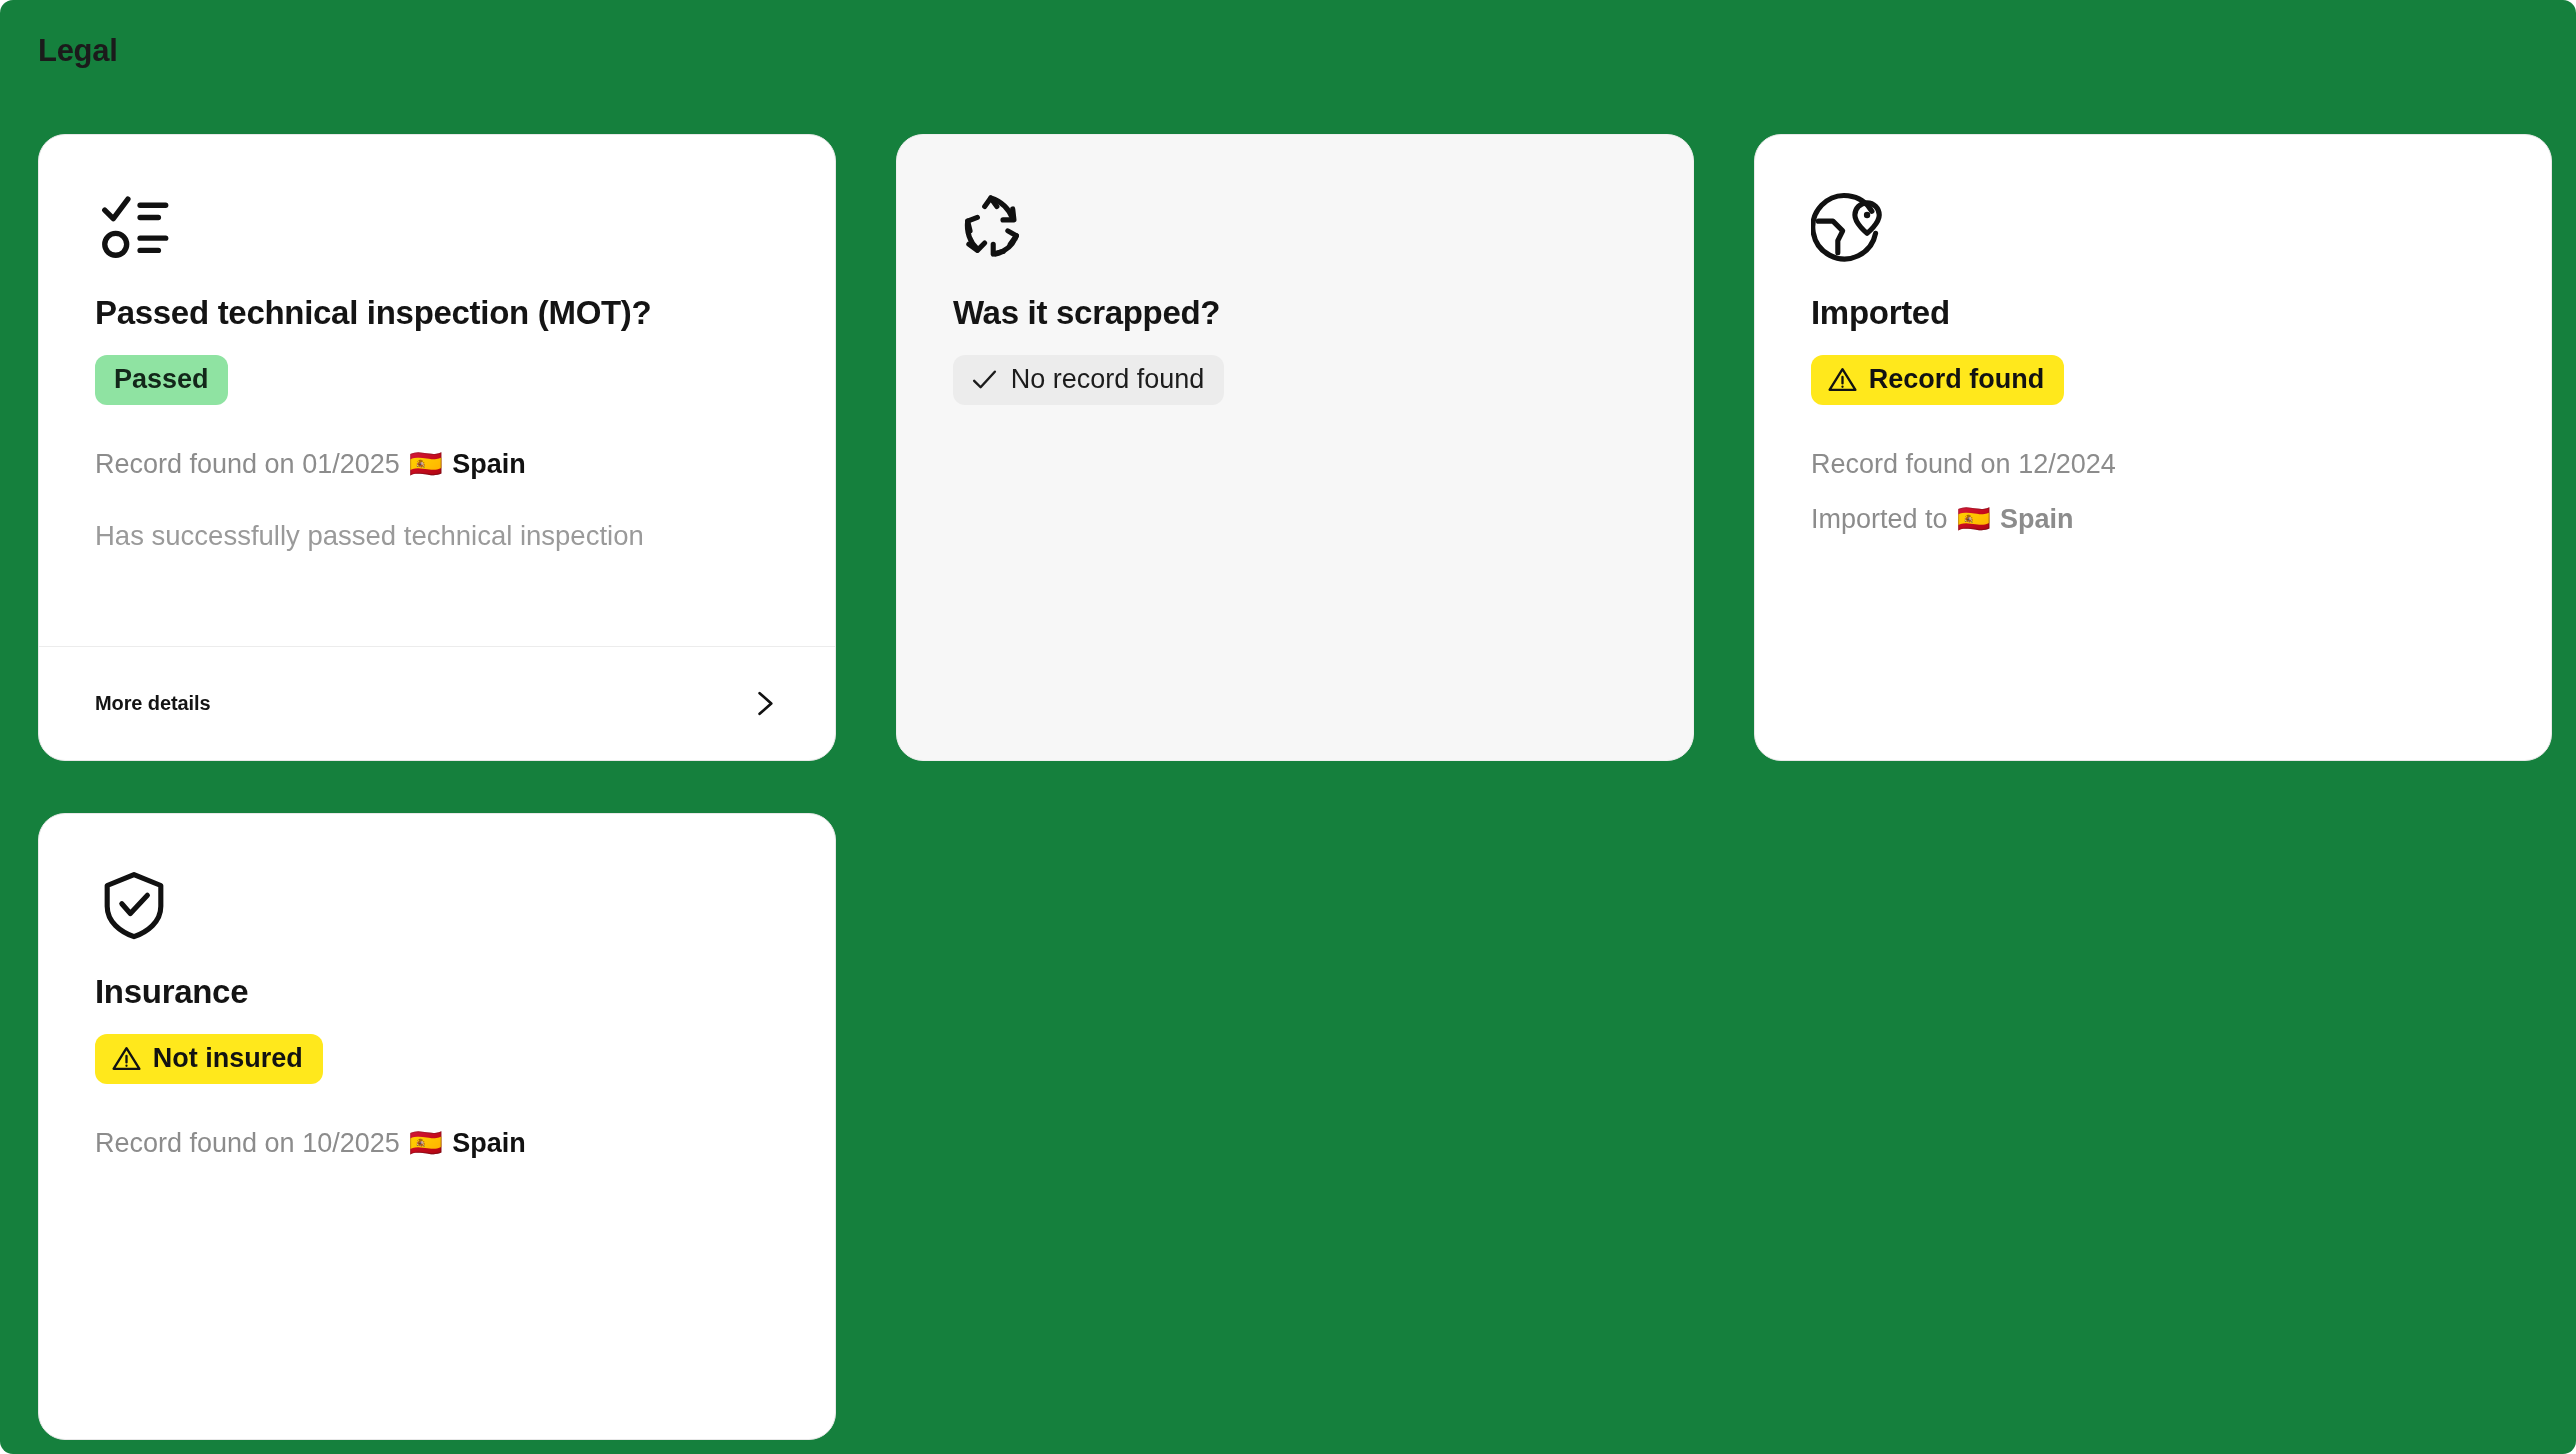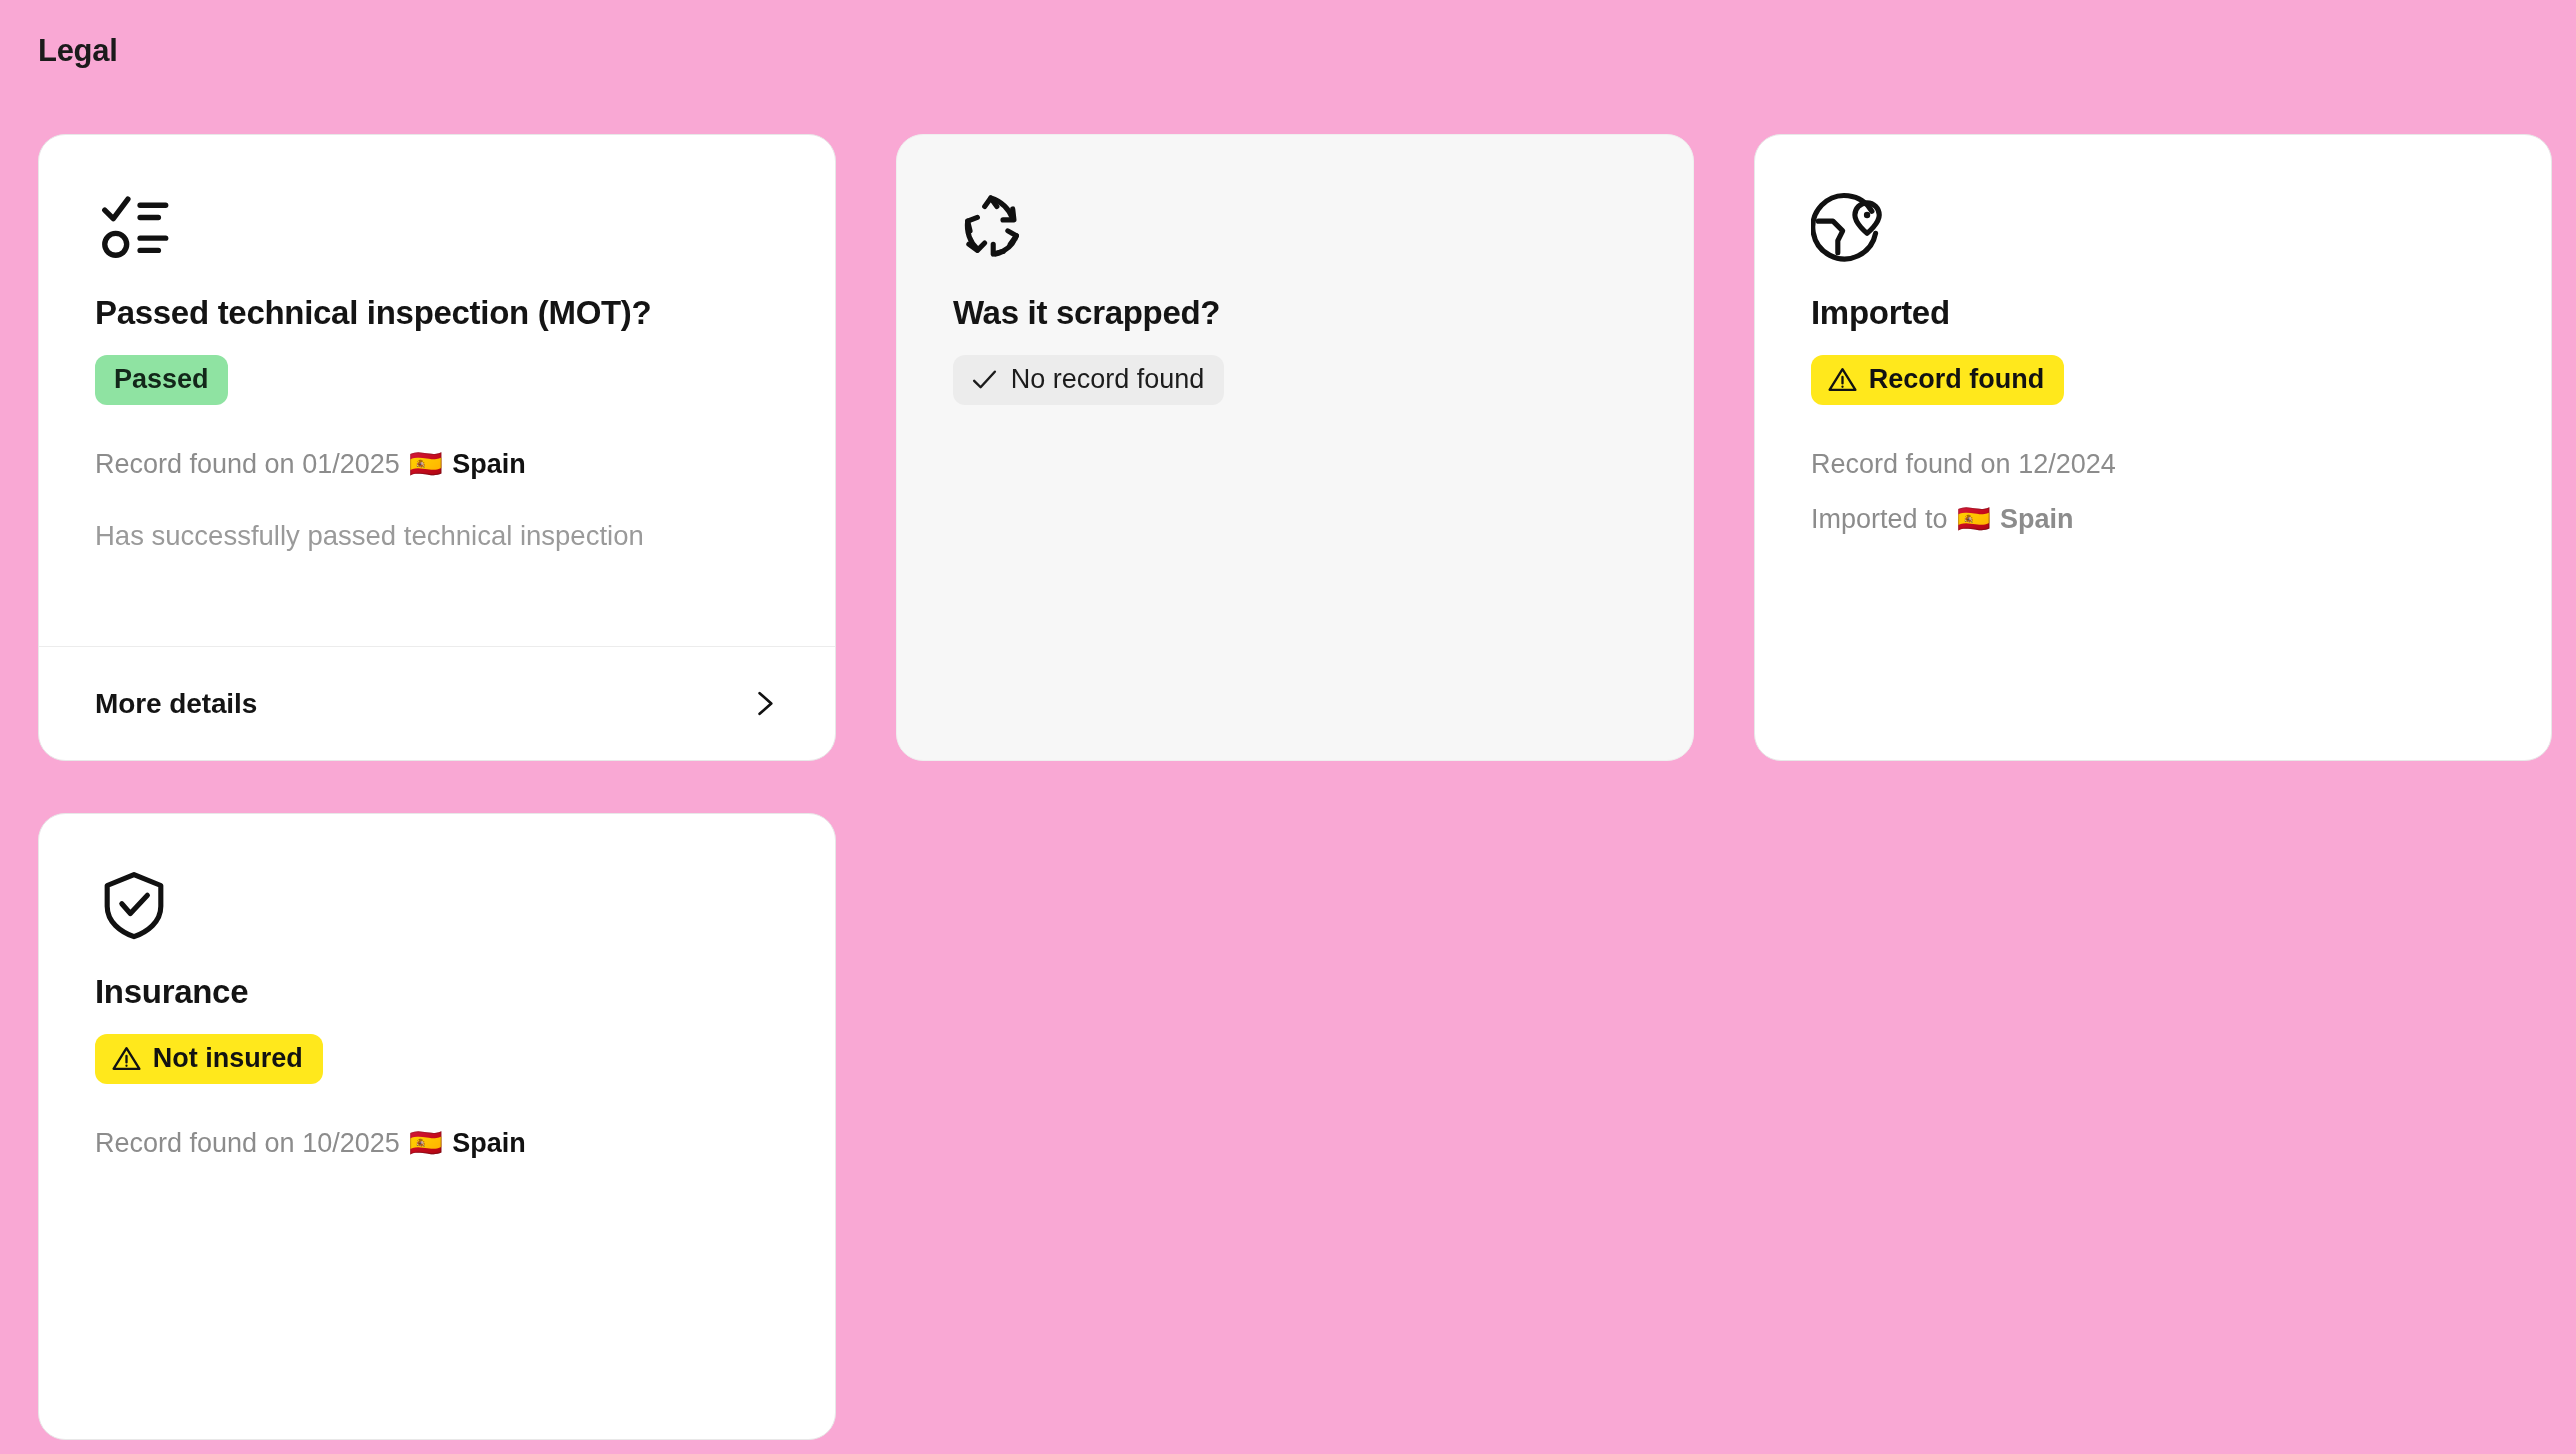--- a/index.html
+++ b/index.html
@@ -9,22 +9,23 @@
     height: 1454px;
     background: #ffffff;
     font-family: "Liberation Sans", sans-serif;
     -webkit-font-smoothing: antialiased;
   }
 
   .page {
     position: relative;
     width: 2576px;
     height: 1454px;
-    background: #f9a8d4;
+    background: #15803d;
     padding: 0;
+    border-radius: 13px;
   }
 
   
   .section-title {
     position: absolute;
     left: 38px;
     top: 32px;
     font-size: 31px;
     font-weight: 700;
     color: #1b1b1b;
@@ -154,21 +155,21 @@
     flex: 0 0 auto;
     border-top: 1.3px solid #ececec;
     height: 114px;
     padding: 0 56px;
     display: flex;
     align-items: center;
     justify-content: space-between;
     cursor: pointer;
   }
   .card-footer-label {
-    font-size: 28px;
+    font-size: 20px;
     font-weight: 700;
     color: #141414;
     letter-spacing: -0.1px;
   }
   .chevron { width: 31px; height: 31px; }
   .chevron svg { display: block; width: 100%; height: 100%; }
 
   .spacer { flex: 1 1 auto; }
 </style>
 </head>

